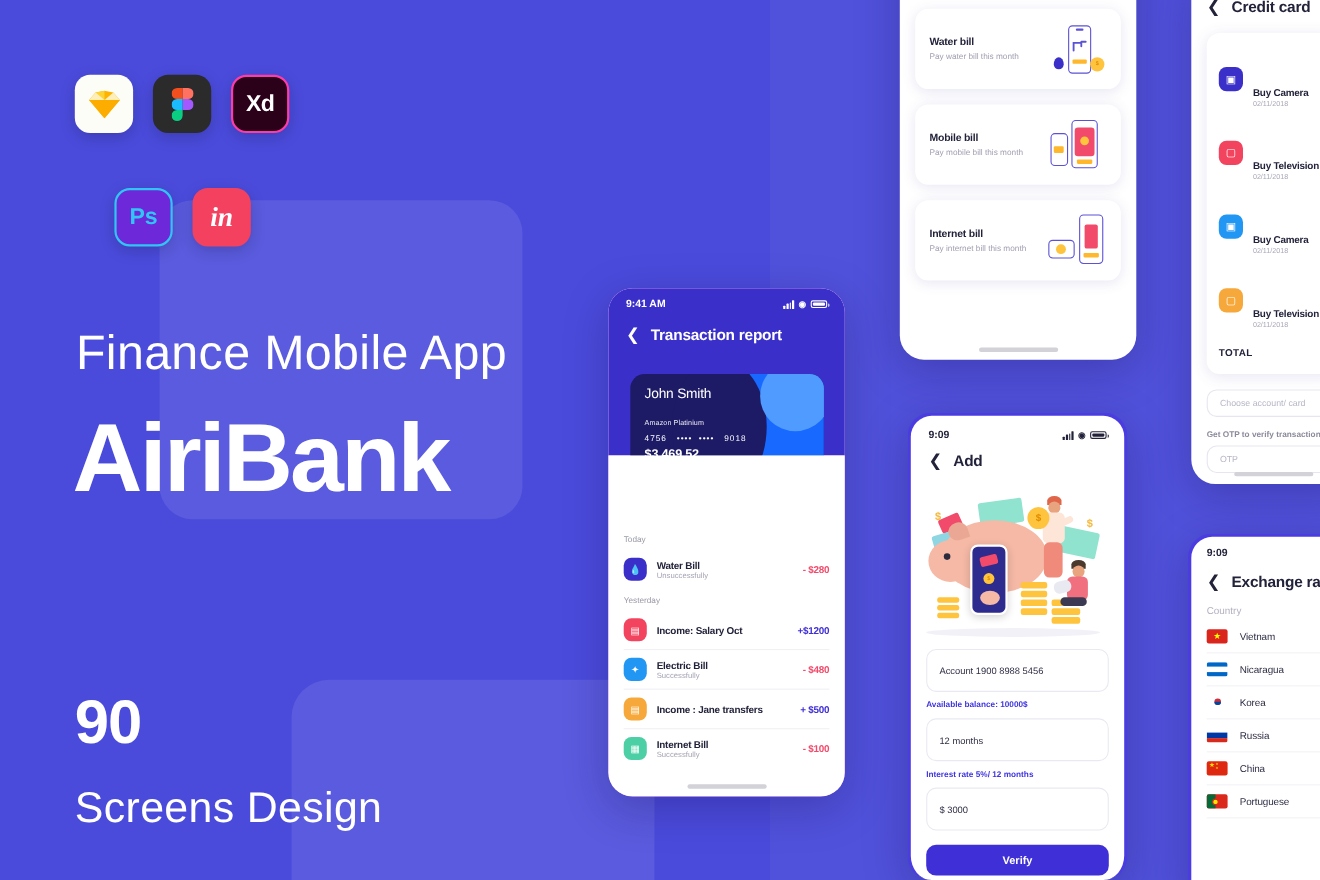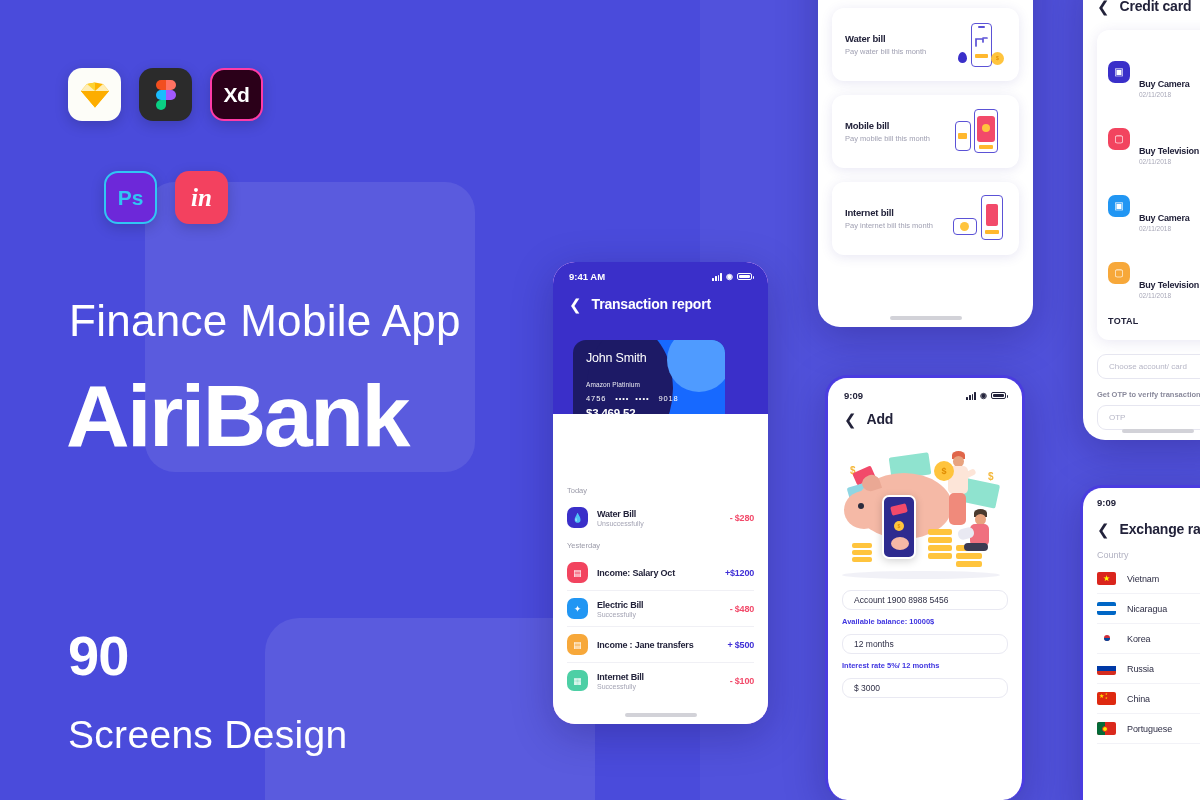--- a/index.html
+++ b/index.html
@@ -67,21 +67,21 @@
   
   #phone-transaction { left:553px; top:262px; width:215px; height:462px;
       border-radius:22px; }
   #tr-head { background:#3a2fc9; height:152px; color:#fff; padding-top:9px;
       border-radius:22px 22px 0 0; }
   #tr-head .navhdr { padding:14px 16px 0; }
   .card-stack { position:absolute; left:20px; top:78px; width:176px; }
   .card-sh { position:absolute; border-radius:12px; }
   #cs-red   { left:9px; top:84px; width:158px; height:22px; background:#f24a6a; }
   #cs-purp  { left:15px; top:90px; width:146px; height:20px; background:#6a5cf0; }
-  .card-main { position:relative; width:152px; height:96px; border-radius:13px;
+  .card-main { position:relative; width:176px; height:96px; border-radius:13px;
       overflow:hidden; background:#1d1a66; }
   .card-blue { position:absolute; right:0; top:0; width:96px; height:96px;
       background:#1769ff; border-radius:0 13px 13px 0; }
   .card-blue::before{content:"";position:absolute;left:-42px;top:-14px;width:86px;height:124px;
       background:#1d1a66;border-radius:50%;}
   .card-circ { position:absolute; right:-6px; top:-12px; width:64px; height:64px;
       border-radius:50%; background:#4f9bff; }
   .card-txt { position:absolute; inset:0; padding:11px 13px; color:#fff; }
   .cd-name { font-size:12.5px; font-weight:500; letter-spacing:-.2px; }
   .cd-type { font-size:6.5px; margin-top:16px; opacity:.92; letter-spacing:.1px; }
@@ -147,21 +147,21 @@
       display:flex; align-items:center; justify-content:center; color:#bdbae8;
       font-size:9.5px; font-weight:700; }
 
   
   #phone-add { left:825px; top:375px; width:200px; height:425px;
       border-radius:22px; background:#fff; border:3px solid #4a3ce0;
       border-bottom:none; }
   .add-inner { padding:7px 0 0; }
   .add-art { height:155px; position:relative; margin:6px 0 2px; }
   .add-fields { padding:0 14px; }
-  .fld2 { border:1px solid #e9e9f2; border-radius:9px; height:20px; display:flex;
+  .fld2 { border:1px solid #e9e9f2; border-radius:9px; height:39px; display:flex;
       align-items:center; padding:0 11px; font-size:8.5px; color:#2e2e45; }
   .note { font-size:7.5px; color:#3f35e0; font-weight:700; margin:7px 0 8px; }
   .btn-verify { margin-top:13px; height:28px; border-radius:9px; background:#3f2fd6;
       display:flex; align-items:center; justify-content:center; color:#fff;
       font-size:10px; font-weight:700; }
 
   
   .pig-body { position:absolute; left:28px; top:40px; width:96px; height:66px;
       background:#f5b9a6; border-radius:50%; }
   .pig-head { position:absolute; left:16px; top:58px; width:40px; height:38px;
@@ -502,20 +502,23 @@
         <span>Account 1900 8988 5456</span>
       </div>
       <div class="note">Available balance: 10000$</div>
       <div class="fld2">
         <span>12 months</span>
       </div>
       <div class="note">Interest rate 5%/ 12 months</div>
       <div class="fld2">
         <span>$ 3000</span>
       </div>
+      <div class="btn-verify">
+        <span>Verify</span>
+      </div>
     </div>
   </div>
 </div>
 
 <div class="phone" id="phone-exchange">
   <div class="ex-inner">
     <div class="statusbar" style="color:#22223a;padding:0;">
       <span>9:09</span>
       <span></span>
     </div>

